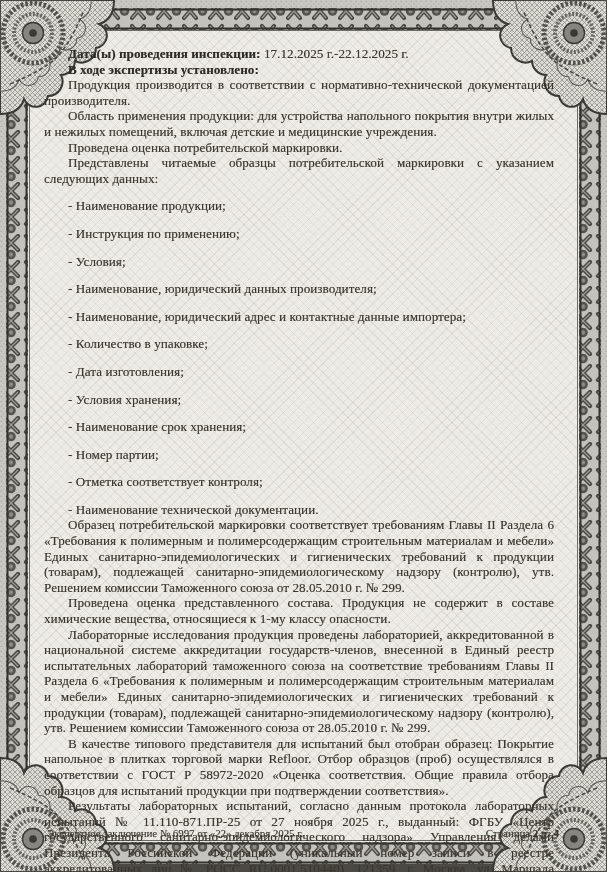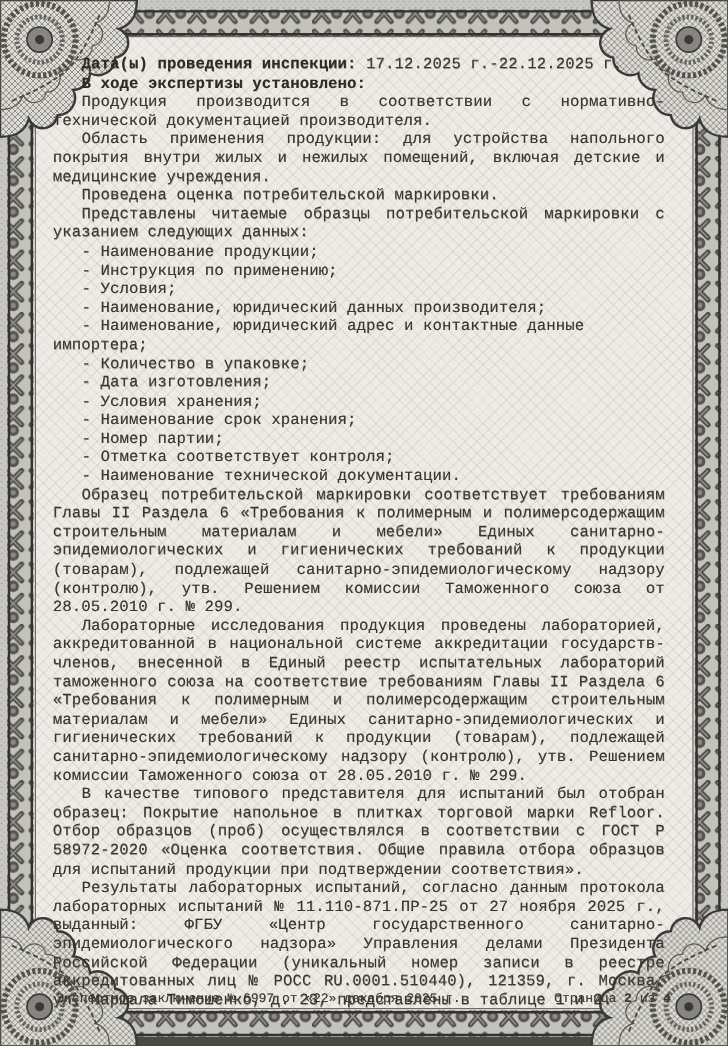--- a/index.html
+++ b/index.html
@@ -4,33 +4,33 @@
 <style>
   html,body{margin:0;padding:0;background:#ffffff;}
   .page{
     position:relative;
     width:607px;height:872px;
     overflow:hidden;
     background-color:#edebe5;
     background-image:
       repeating-linear-gradient(45deg, rgba(110,108,100,0.10) 0 1px, rgba(0,0,0,0) 1px 7px),
       repeating-linear-gradient(-45deg, rgba(110,108,100,0.10) 0 1px, rgba(0,0,0,0) 1px 7px);
-    font-family:Liberation Mono, monospace;
+    font-family:Liberation Serif, serif;
   }
   .border-svg{position:absolute;left:0;top:0;}
   .content{
     position:absolute;left:44px;top:46px;width:510px;
     color:#39362f;
     font-size:13px;line-height:15.6px;
     letter-spacing:0.1px;
     text-align:justify;
     text-shadow:0.3px 0.3px 0.4px rgba(57,54,47,0.45);
   }
   .para{margin:0;text-indent:24px;}
-  .li{text-align:left;}
+  .li{text-align:left;margin-top:12px;}
   .b{font-weight:bold;color:#2d2b25;}
   .footer{
     position:absolute;left:47px;right:48px;top:827px;
     display:flex;justify-content:space-between;align-items:baseline;
     font-size:10.8px;color:#3b3932;
     text-shadow:0.3px 0.3px 0.4px rgba(57,54,47,0.4);
   }
   .footer b{font-weight:bold;}
 </style>
 </head>
@@ -121,20 +121,21 @@
     <p class="para li">- Наименование, юридический адрес и контактные данные импортера;</p>
     <p class="para li">- Количество в упаковке;</p>
     <p class="para li">- Дата изготовления;</p>
     <p class="para li">- Условия хранения;</p>
     <p class="para li">- Наименование срок хранения;</p>
     <p class="para li">- Номер партии;</p>
     <p class="para li">- Отметка соответствует контроля;</p>
     <p class="para li">- Наименование технической документации.</p>
 
     <p class="para">Образец потребительской маркировки соответствует требованиям Главы II Раздела 6 «Требования к полимерным и полимерсодержащим строительным материалам и мебели» Единых санитарно-эпидемиологических и гигиенических требований к продукции (товарам), подлежащей санитарно-эпидемиологическому надзору (контролю), утв. Решением комиссии Таможенного союза от 28.05.2010 г. № 299.</p>
+    <p class="para">Проведена оценка представленного состава. Продукция не содержит в составе химические вещества, относящиеся к 1-му классу опасности.</p>
     <p class="para">Лабораторные исследования продукция проведены лабораторией, аккредитованной в национальной системе аккредитации государств-членов, внесенной в Единый реестр испытательных лабораторий таможенного союза на соответствие требованиям Главы II Раздела 6 «Требования к полимерным и полимерсодержащим строительным материалам и мебели» Единых санитарно-эпидемиологических и гигиенических требований к продукции (товарам), подлежащей санитарно-эпидемиологическому надзору (контролю), утв. Решением комиссии Таможенного союза от 28.05.2010 г. № 299.</p>
     <p class="para">В качестве типового представителя для испытаний был отобран образец: Покрытие напольное в плитках торговой марки Refloor. Отбор образцов (проб) осуществлялся в соответствии с ГОСТ Р 58972-2020 «Оценка соответствия. Общие правила отбора образцов для испытаний продукции при подтверждении соответствия».</p>
     <p class="para">Результаты лабораторных испытаний, согласно данным протокола лабораторных испытаний № 11.110-871.ПР-25 от 27 ноября 2025 г., выданный: ФГБУ «Центр государственного санитарно-эпидемиологического надзора» Управления делами Президента Российской Федерации (уникальный номер записи в реестре аккредитованных лиц № РОСС RU.0001.510440), 121359, г. Москва, ул. Маршала Тимошенко, д. 23, представлены в таблице 1 и 2.</p>
   </div>
 
   <div class="footer">
     <span>Экспертное заключение № 6997 от «22» декабря 2025 г.</span>
     <span><span>Страница</span>
       <b>2</b>
       <span>из</span>

